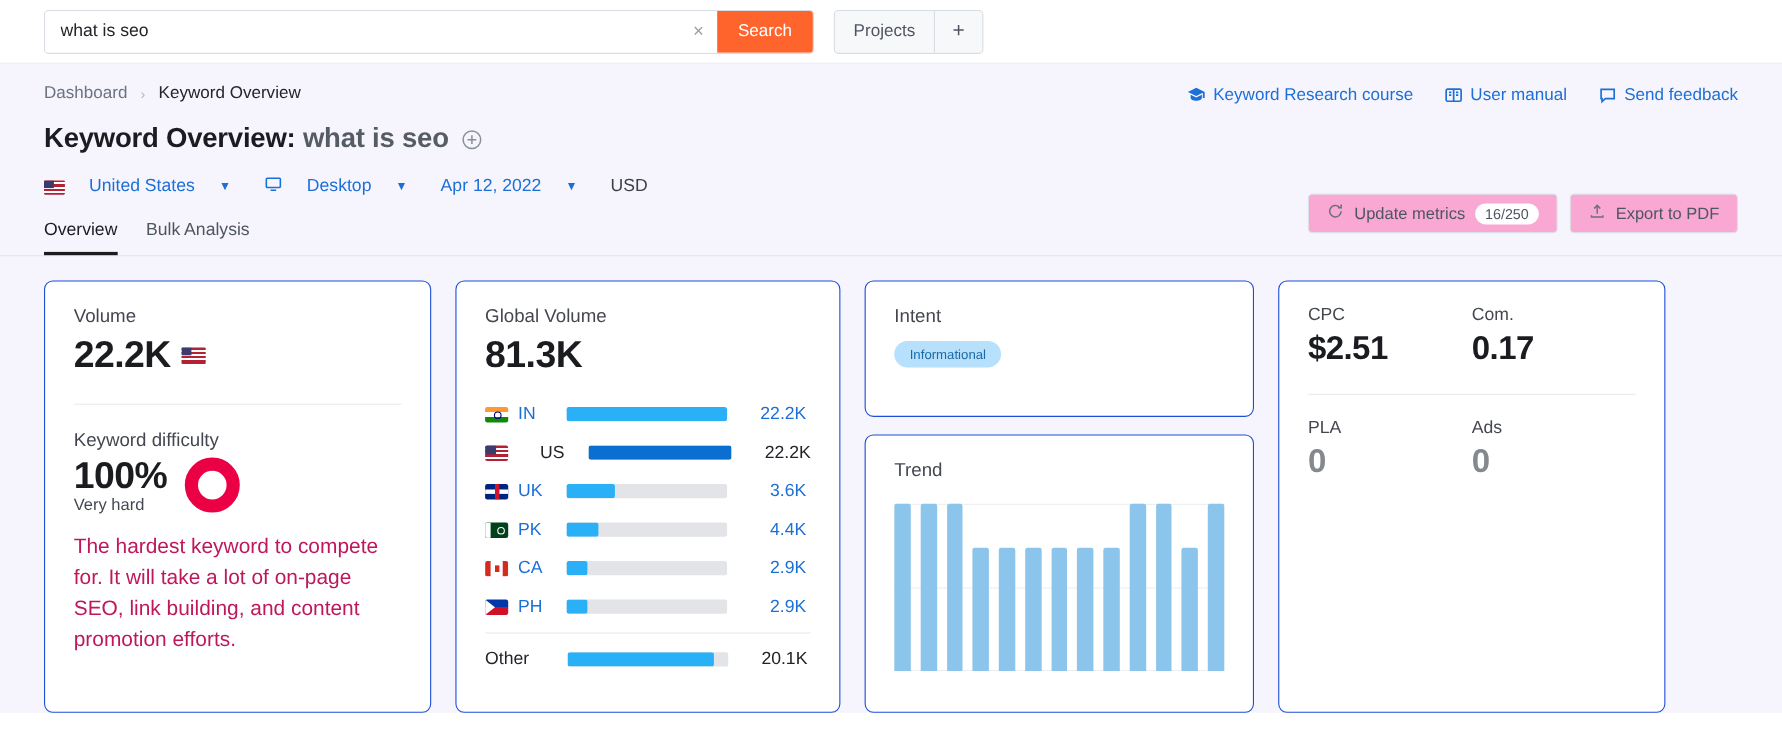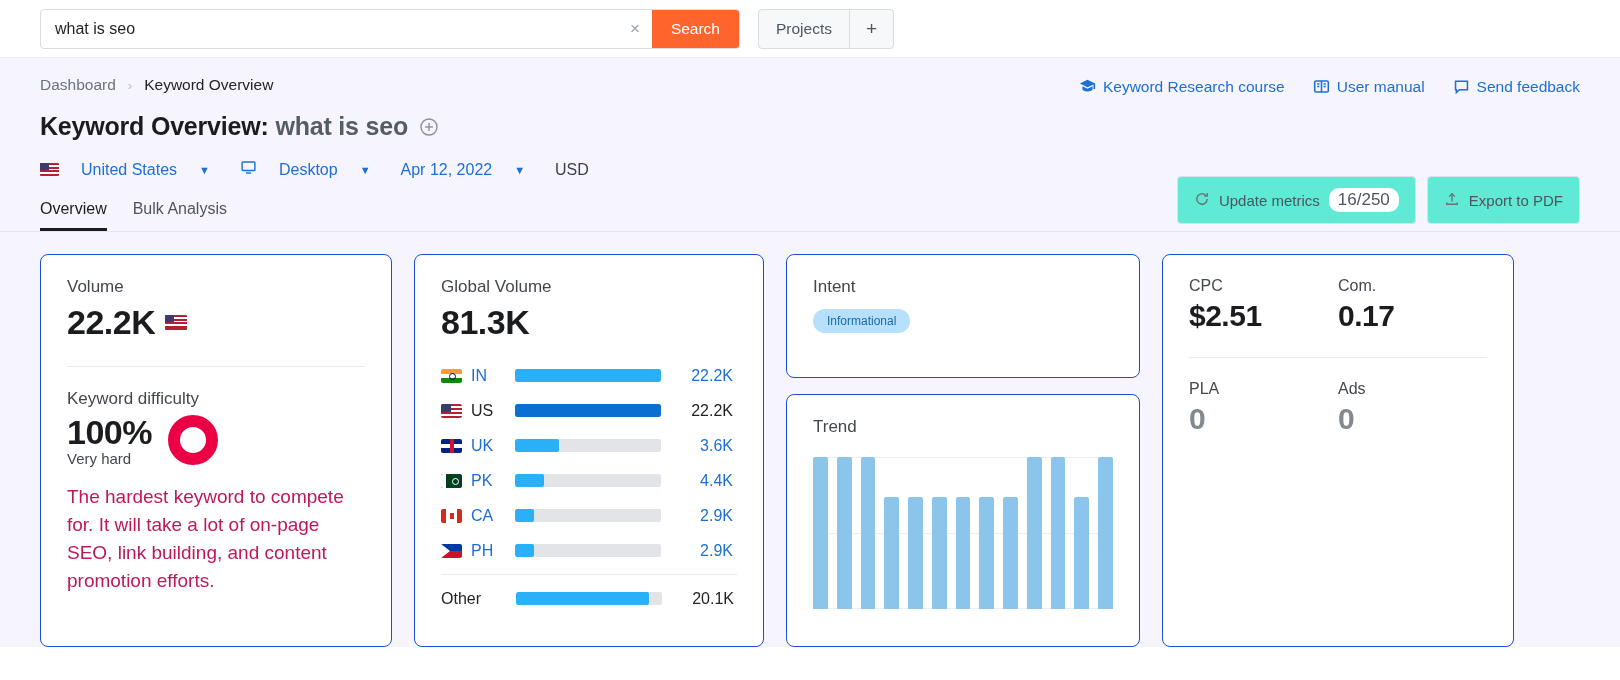--- a/index.html
+++ b/index.html
@@ -117,28 +117,28 @@
     margin-left: 11px; color: #8a9099; cursor: pointer;
     display: inline-flex; align-items: center;
   }
 
   .header-actions {
     position: absolute; right: 40px; top: 118px;
     display: flex; align-items: center; gap: 11px;
   }
   .act-btn {
     display: flex; align-items: center; gap: 9px;
-    height: 48px; padding: 0 16px;
+    height: 36px; padding: 0 16px;
     border: 1px solid #dfe0e7; border-radius: 4px;
-    background: #5eead4; color: #4e5561; font-size: 15px;
+    background: #f9a8d4; color: #4e5561; font-size: 15px;
     cursor: pointer; font-family: "Liberation Sans", sans-serif;
   }
   .pill-count {
     background: #ffffff; border-radius: 10px;
-    padding: 2px 9px; font-size: 17px; color: #4e5561;
+    padding: 2px 9px; font-size: 13px; color: #4e5561;
   }
 
   .filters {
     display: flex; align-items: center; gap: 30px;
     margin-top: 18px; font-size: 16px;
   }
   .filter {
     display: flex; align-items: center; gap: 22px;
     color: #1c6fd6; cursor: pointer;
   }
@@ -205,21 +205,21 @@
   }
 
   
   .gv-list { margin-top: 16px; }
   .gv-row {
     display: flex; align-items: center;
     height: 35px; font-size: 16px;
   }
   .gv-flag { width: 21px; height: 14px; border-radius: 2px; flex: none; margin-right: 9px; overflow: hidden; position: relative; }
   .gv-code { width: 44px; color: #1c6fd6; }
-  .gv-code.dark { color: #222429; }
+  .gv-code.dark { color: #222429; margin-left: 20px; }
   .gv-track {
     flex: 1; height: 13px; background: #e2e4e8; border-radius: 2px;
     position: relative; overflow: hidden; max-width: 146px;
   }
   .gv-fill { position: absolute; left: 0; top: 0; bottom: 0; background: #29b0f7; border-radius: 2px; }
   .gv-fill.dark { background: #0a6fd0; }
   .gv-num { width: 72px; text-align: right; color: #1c6fd6; font-size: 16px; }
   .gv-num.dark { color: #222429; }
   .gv-other-label { width: 75px; color: #222429; font-size: 16px; }
   .gv-sep { height: 1px; background: #e9eaee; margin: 6px 0; }

